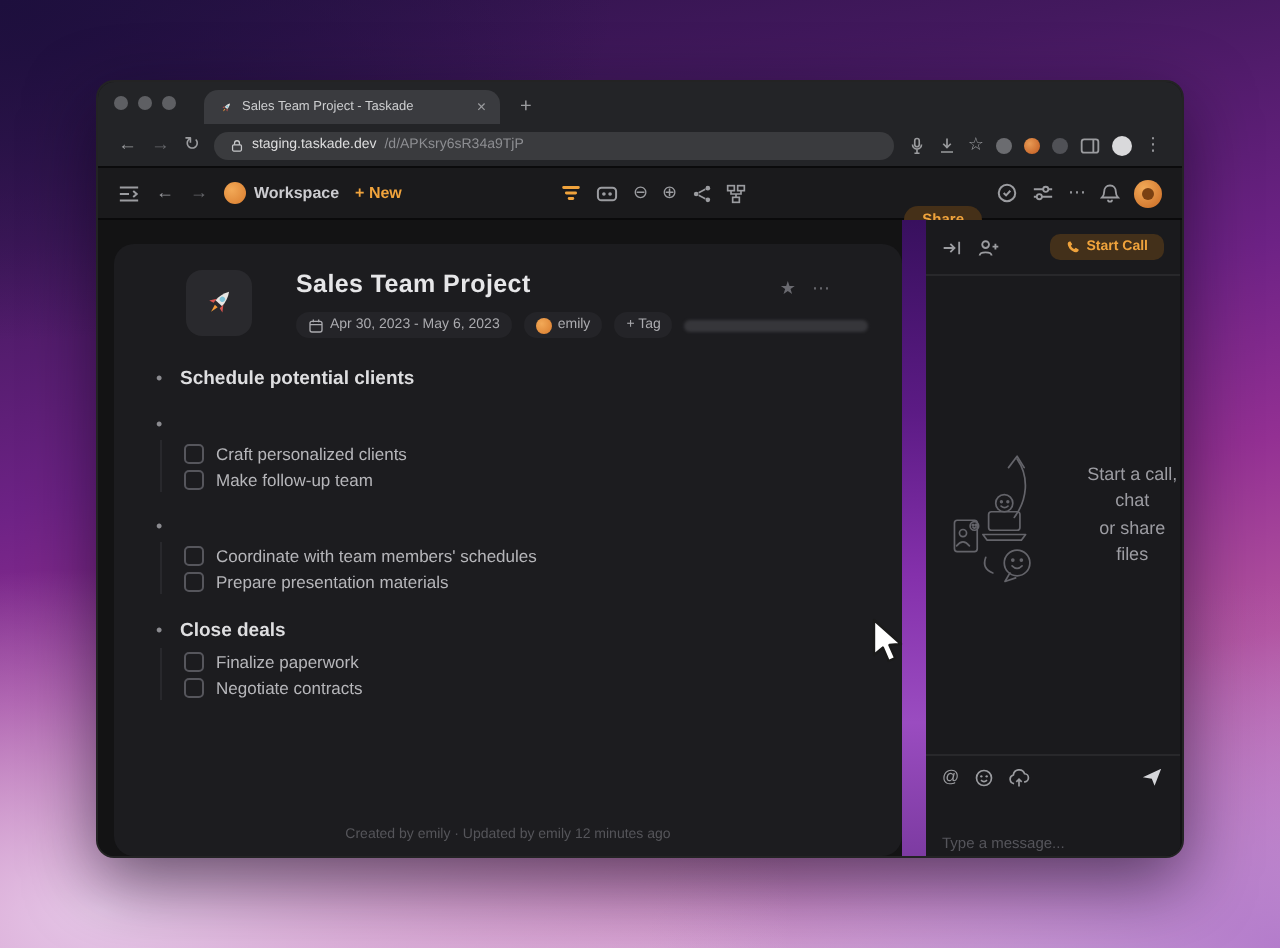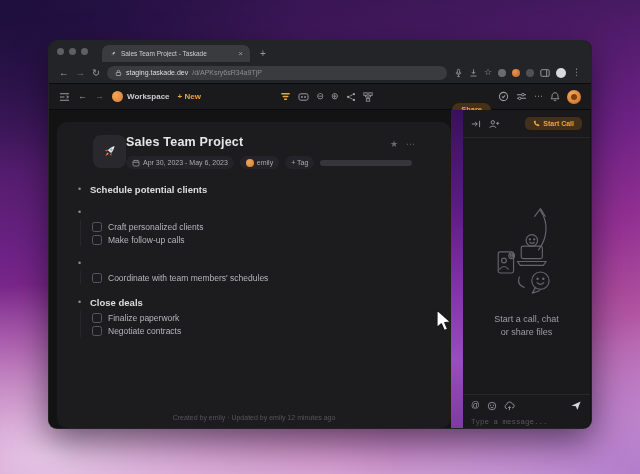--- a/index.html
+++ b/index.html
@@ -41,21 +41,21 @@
   .sharegroup{display:flex;align-items:center;gap:7px;margin-left:auto;}
   .glyph{font-size:9px;color:#9b9ca0;line-height:1;}
   .share-btn{background:#453018;color:var(--accent,#f0a33c);font-size:7.5px;font-weight:bold;border:none;border-radius:8px;padding:3px 9px;line-height:1;margin-top:27px;}
   .avatar-user{width:14px;height:14px;border-radius:50%;background:radial-gradient(circle at 35% 30%,#f2a957,#c96a24);position:relative;}
   .avatar-user:after{content:"";position:absolute;left:4px;top:4px;width:6px;height:6px;border-radius:50%;background:#7a4012;}
   
   .content{position:relative;height:322px;background:#131314;}
   .stripe{position:absolute;left:402px;top:0;width:13px;height:100%;
     background:linear-gradient(#38105e 0%,#5c1b85 30%,#8430ab 55%,#9a4cc0 78%,#7b3aa0 100%);}
   .panel{position:absolute;left:8px;top:12px;width:394px;height:306px;background:#1c1c1f;border-radius:10px;}
-  .proj-header{display:flex;gap:0;padding:13px 16px 0 36px;position:relative;}
+  .proj-header{display:flex;gap:22px;padding:13px 16px 0 36px;position:relative;}
   .rocket-tile{width:33px;height:33px;border-radius:8px;background:#29292d;display:flex;align-items:center;justify-content:center;}
   .proj-title{font-size:12.5px;font-weight:bold;color:#e6e6e8;letter-spacing:.2px;}
   .meta{display:flex;align-items:center;gap:6px;margin-top:7px;}
   .chip{height:13px;padding:0 6px;border-radius:7px;background:#242428;display:flex;align-items:center;gap:3px;font-size:7px;color:#ababaf;}
   .mini-av{width:8px;height:8px;border-radius:50%;background:radial-gradient(circle at 35% 35%,#f2a957,#d97c2e);}
   .blurbar{width:92px;height:6px;border-radius:3px;background:#3f3f44;filter:blur(.7px);opacity:.75;}
   .head-actions{position:absolute;right:36px;top:18px;display:flex;gap:8px;align-items:center;}
   .head-actions .glyph{color:#6a6a70;}
   .tasks{margin:15px 0 0 21px;}
   .group{margin-bottom:13px;}
@@ -64,26 +64,26 @@
   .g-title{font-size:9.5px;font-weight:bold;color:#dedee0;}
   .g-items{margin:3px 0 0 2px;padding-left:11px;border-left:1px solid #28282c;}
   .item{display:flex;align-items:center;gap:6px;height:13px;}
   .checkbox{width:8px;height:8px;border:1px solid #56565c;border-radius:2.5px;flex:0 0 auto;}
   .item-text{font-size:8.5px;color:#b6b6ba;}
   .proj-footer{position:absolute;bottom:7px;left:0;width:100%;text-align:center;font-size:7px;color:#55555a;}
   
   .side{position:absolute;left:414px;top:0;width:127px;height:100%;background:#1a1a1d;display:flex;flex-direction:column;}
   .side-header{height:27px;display:flex;align-items:center;gap:8px;padding:0 8px;border-bottom:1px solid #28282b;flex:0 0 auto;}
   .call-btn{margin-left:auto;display:flex;align-items:center;gap:3px;background:#43301a;border:none;border-radius:5px;padding:3px 8px;color:var(--accent,#f0a33c);font-size:7px;font-weight:bold;line-height:1;}
-  .side-body{flex:1;display:flex;flex-direction:column;align-items:center;justify-content:center;gap:8px;}
+  .side-body{flex:1;display:flex;align-items:center;justify-content:center;gap:8px;}
   .empty-text{font-size:9px;color:#9c9ca2;line-height:1.5;text-align:center;}
   .side-footer{flex:0 0 auto;border-top:1px solid #28282b;padding:5px 8px 6px;}
   .chat-icons{display:flex;align-items:center;gap:7px;color:#9b9ca0;}
   .send{margin-left:auto;}
-  .msg-input{display:block;width:100%;margin-top:7px;background:transparent;border:none;outline:none;font-size:7.5px;color:#9c9ca2;font-family:Liberation Mono, monospace;padding:0;}
+  .msg-input{display:block;width:100%;margin-top:23px;background:transparent;border:none;outline:none;font-size:7.5px;color:#9c9ca2;font-family:Liberation Sans, sans-serif;padding:0;}
   .msg-input::placeholder{color:#55555b;}
   .cursor{position:absolute;left:435px;top:309px;z-index:50;}
   svg.ic{display:block;}
 </style>
 </head>
 <body>
 
 <div class="stage">
   <div class="window">
 
@@ -253,35 +253,39 @@
       <span class="bullet">•</span>
     </div>
     <div class="g-items">
   <div class="item">
     <span class="checkbox"></span>
     <span class="item-text">Craft personalized clients</span>
   </div>
 
   <div class="item">
     <span class="checkbox"></span>
-    <span class="item-text">Make follow-up calls</span>
+    <span class="item-text">Make follow-up team</span>
   </div>
 </div>
   </div>
 
   <div class="group">
     <div class="g-head">
       <span class="bullet">•</span>
     </div>
     <div class="g-items">
   <div class="item">
     <span class="checkbox"></span>
     <span class="item-text">Coordinate with team members' schedules</span>
   </div>
 
+  <div class="item">
+    <span class="checkbox"></span>
+    <span class="item-text">Prepare presentation materials</span>
+  </div>
 </div>
   </div>
 
   <div class="group">
     <div class="g-head">
       <span class="bullet">•</span>
       <span class="g-title">Close deals</span>
     </div>
     <div class="g-items">
   <div class="item">

